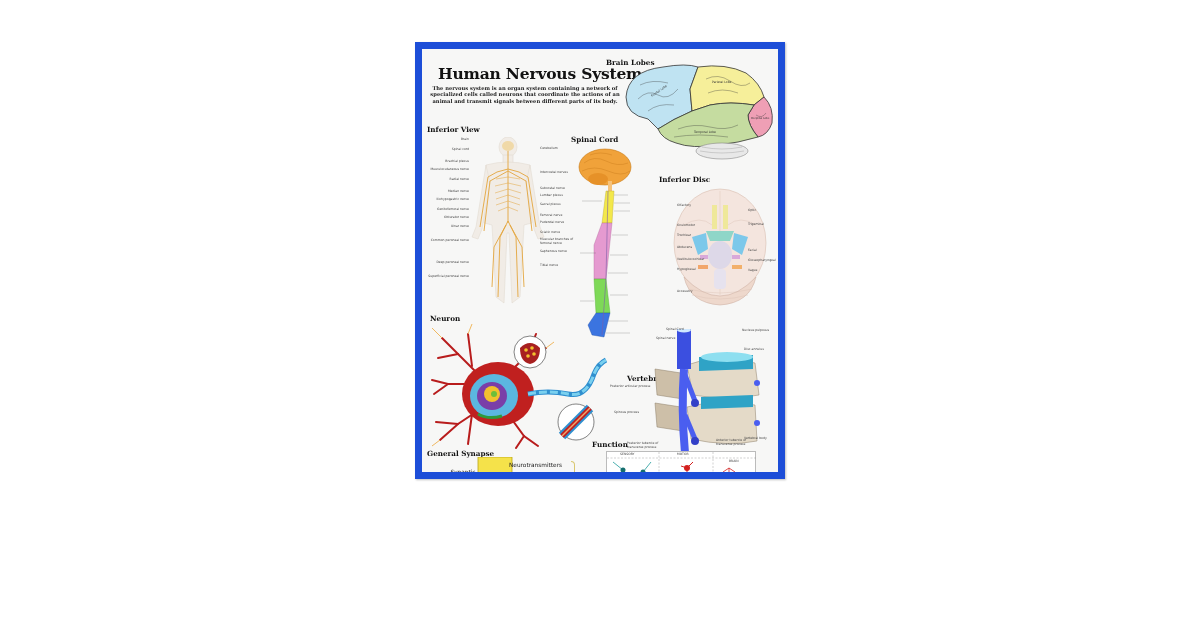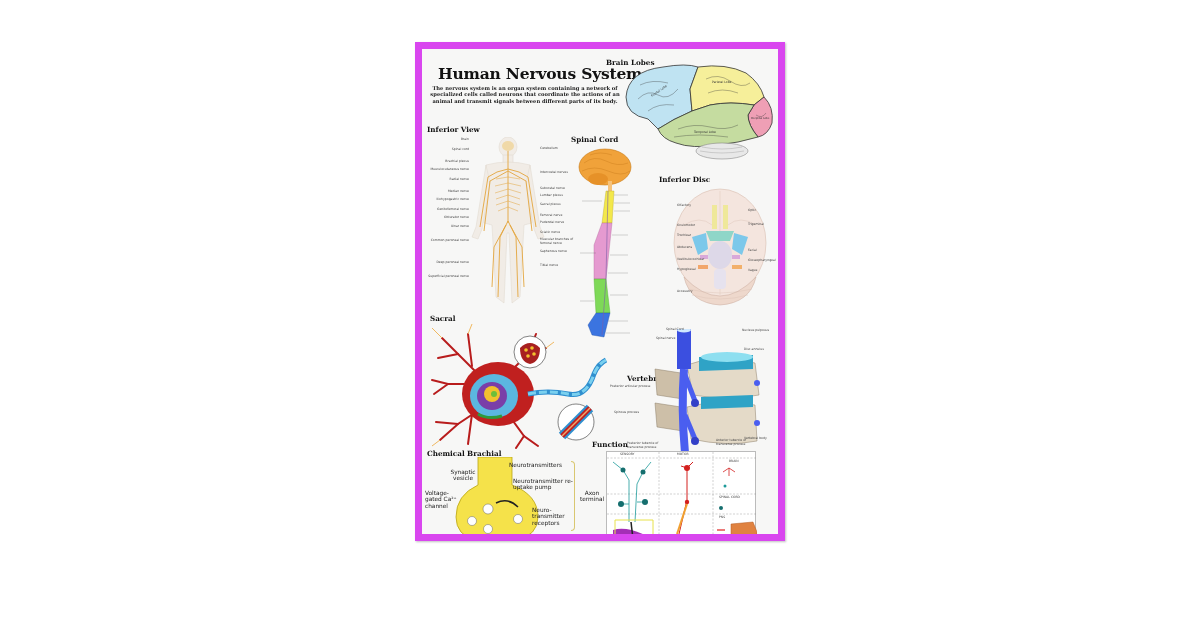--- a/index.html
+++ b/index.html
@@ -1,21 +1,21 @@
 <!DOCTYPE html>
 <html><head>
   <meta charset="utf-8">
   <style>
     * { box-sizing: border-box; margin: 0; padding: 0; }
     html, body { width: 1200px; height: 630px; background: #ffffff; overflow: hidden; }
     body { position: relative; font-family: "DejaVu Sans", sans-serif; }
 
     .frame {
-      position: absolute; left: 415px; top: 42px; width: 370px; height: 499px;
-      background: #d946ef; box-shadow: 1px 1px 2px rgba(0,0,0,0.25);
+      position: absolute; left: 415px; top: 42px; width: 370px; height: 437px;
+      background: #1d4ed8; box-shadow: 1px 1px 2px rgba(0,0,0,0.25);
     }
     .poster {
       position: absolute; left: 7px; top: 7px; right: 7px; bottom: 7px;
       background: #f7f7f6; overflow: hidden;
     }
     .abs { position: absolute; }
     .serif { font-family: "DejaVu Serif", serif; }
     .title { left: 16px; top: 15px; font-size: 15.5px; font-weight: bold; color: #111; letter-spacing: -0.2px; white-space: nowrap; }
     .intro { left: 8px; top: 36px; width: 190px; text-align: center; font-size: 5.2px; line-height: 6.4px; font-weight: bold; color: #222; }
     .section-title { font-size: 7.2px; font-weight: bold; color: #111; white-space: nowrap; }
@@ -196,21 +196,21 @@
       <div class="lbl">Accessory</div>
     </div>
     <div class="abs" style="left:326px; top:160px;">
       <div class="lbl" style="height:14px">Optic</div>
       <div class="lbl" style="height:26px">Trigeminal</div>
       <div class="lbl" style="height:10px">Facial</div>
       <div class="lbl" style="height:10px">Glossopharyngeal</div>
       <div class="lbl">Vagus</div>
     </div>
 
-    <div class="abs serif section-title" style="left:8px; top:265px;">Sacral</div>
+    <div class="abs serif section-title" style="left:8px; top:265px;">Neuron</div>
     <div class="abs" style="left:6px; top:275px;">
       <svg width="186" height="125" viewBox="0 0 186 125">
         <g stroke="#b81c1c" stroke-width="2" fill="none" stroke-linecap="round">
           <path d="M60 60 L30 30 L14 14"></path>
             <path d="M30 30 L10 34"></path>
             <path d="M44 42 L40 10"></path>
           <path d="M60 60 L20 60 L4 56"></path>
             <path d="M20 60 L6 70"></path>
           <path d="M60 80 L30 100 L12 116"></path>
             <path d="M30 100 L8 98"></path>
@@ -274,21 +274,21 @@
     <div class="abs lbl" style="left:234px; top:288px;">Spinal nerve</div>
     <div class="abs lbl" style="left:320px; top:280px;">Nucleus pulposus</div>
     <div class="abs lbl" style="left:322px; top:299px;">Disc annulus</div>
     <div class="abs lbl" style="left:188px; top:336px;">Posterior articular process</div>
     <div class="abs lbl" style="left:192px; top:362px;">Spinous process</div>
     <div class="abs lbl" style="left:322px; top:388px;">Vertebral body</div>
     <div class="abs lbl" style="left:205px; top:393px; width:34px; white-space:normal;">Posterior tubercle of transverse process</div>
     <div class="abs lbl" style="left:294px; top:390px; width:34px; white-space:normal;">Anterior tubercle of transverse process</div>
     <div class="abs lbl" style="left:278px; top:408px;">Foramen transversarium</div>
 
-    <div class="abs serif section-title" style="left:5px; top:400px;">Chemical Brachial</div>
+    <div class="abs serif section-title" style="left:5px; top:400px;">General Synapse</div>
     <div class="abs" style="left:30px; top:408px;">
       <svg width="120" height="120" viewBox="0 0 120 120">
         <path d="M26 0 L60 0 L60 28 Q86 38 86 60 Q86 78 64 84 L24 84 Q4 78 4 60 Q4 38 26 28 Z" fill="#f5e24a" stroke="#b9a414" stroke-width="0.8"></path>
         <g fill="#fff" stroke="#666" stroke-width="0.5">
           <circle cx="36" cy="52" r="5"></circle>
             <circle cx="20" cy="64" r="4.5"></circle>
             <circle cx="36" cy="72" r="4.5"></circle>
             <circle cx="66" cy="62" r="4.5"></circle>
         </g>
         <path d="M44 46 Q56 40 66 50" stroke="#222" stroke-width="1.5" fill="none"></path>

